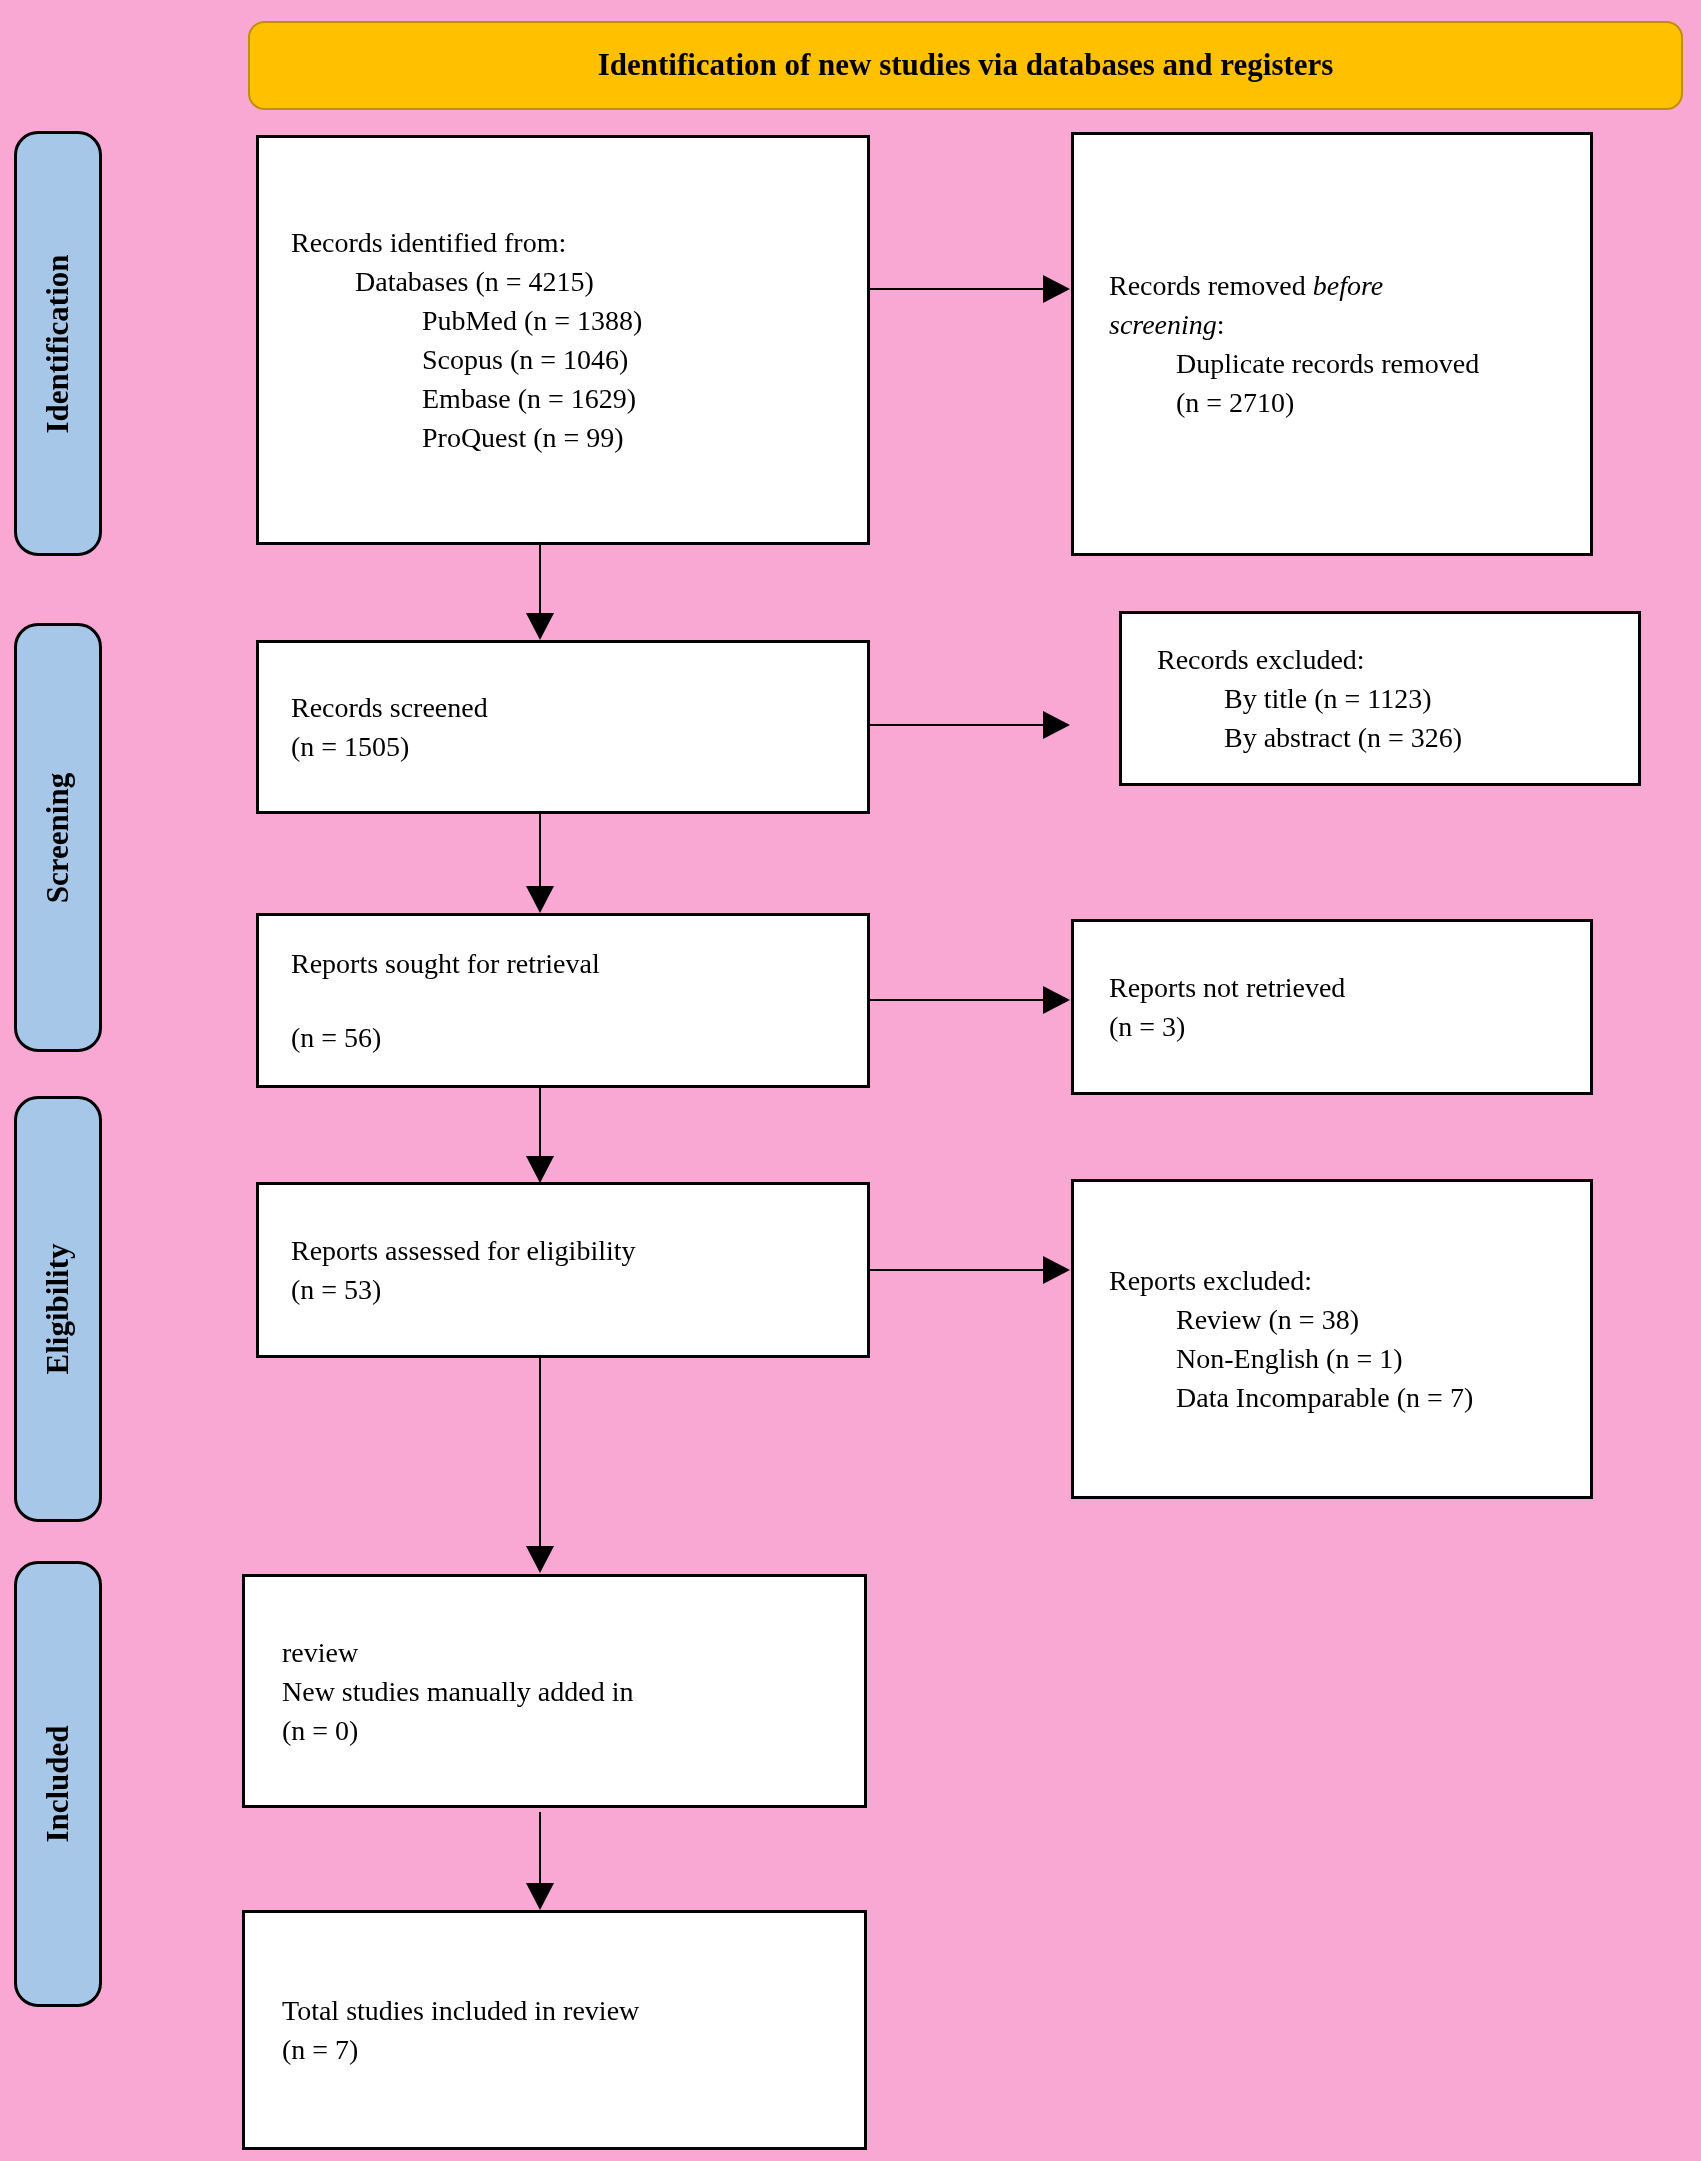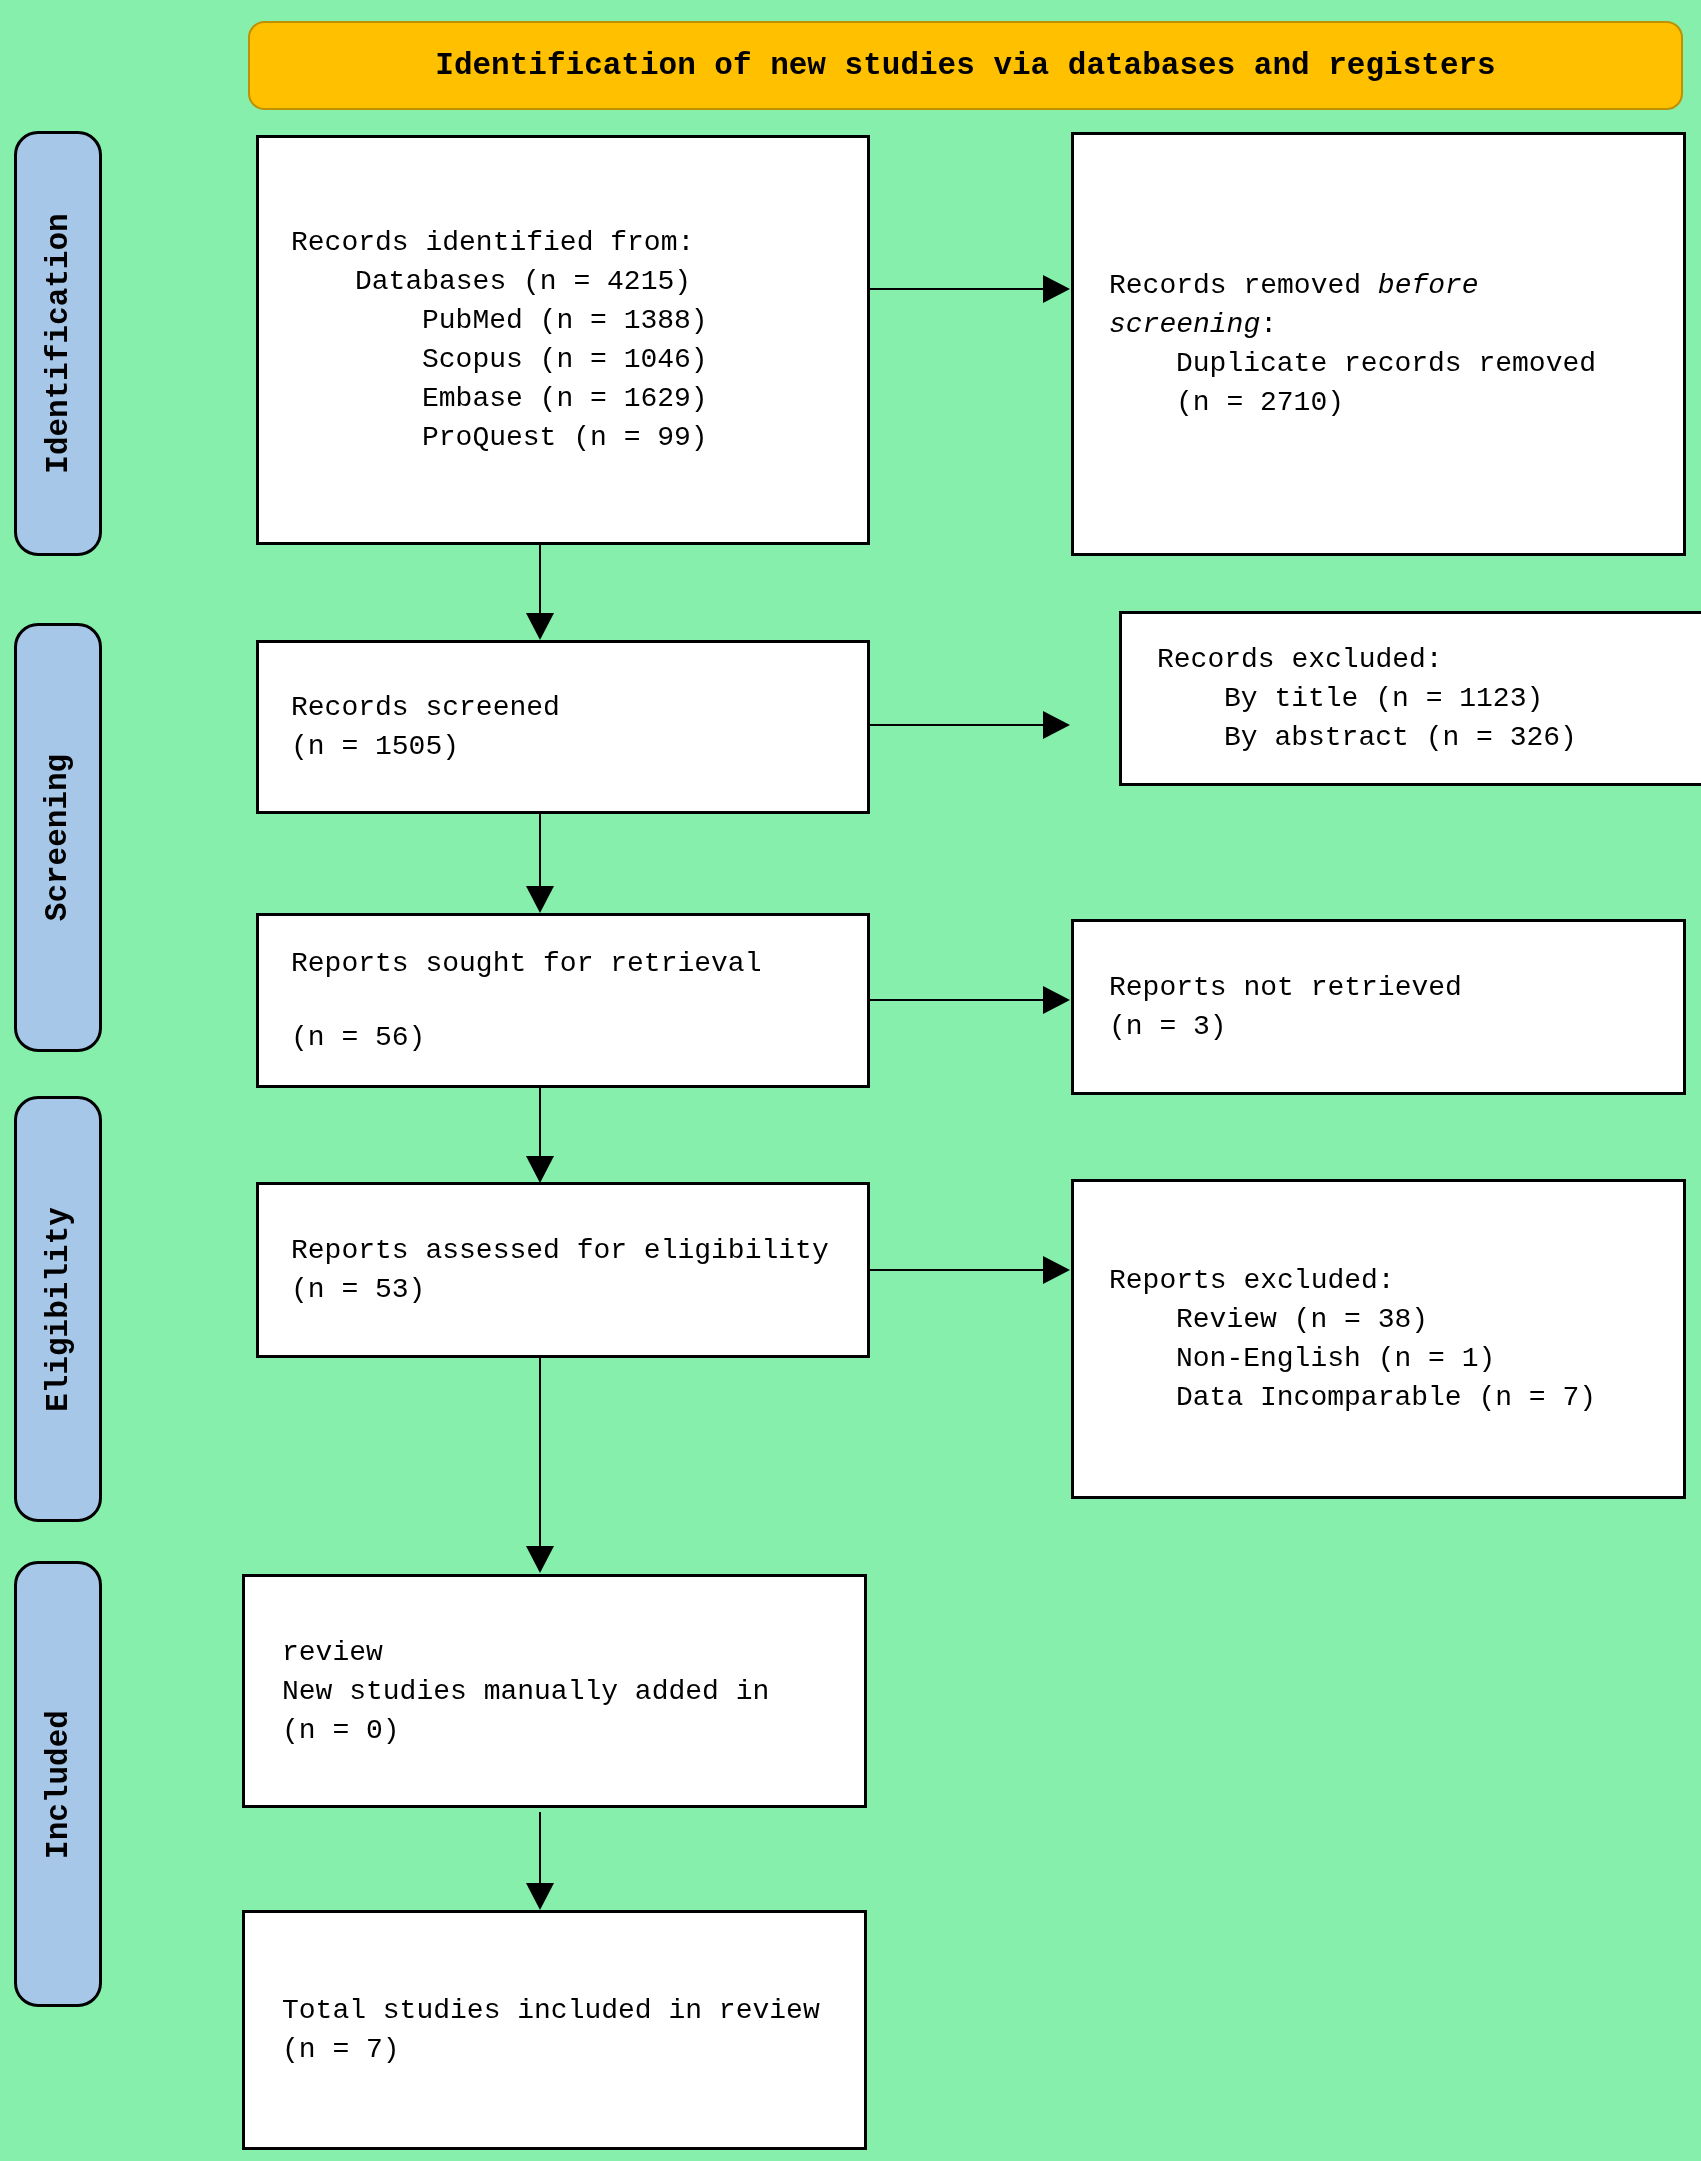--- a/index.html
+++ b/index.html
@@ -1,20 +1,20 @@
 <!DOCTYPE html>
 <html style="font-size:10.2px"><head>
 <meta charset="utf-8">
 <style>
   html,body{margin:0;padding:0;background:#ffffff;}
   .canvas{
     position:relative;
     width:1702px;height:2161px;
-    background:#86efac;
-    font-family:Liberation Mono, monospace;
+    background:#f9a8d4;
+    font-family:Liberation Serif, serif;
     color:#000;
     overflow:hidden;
   }
   
   .banner{
     position:absolute;left:248px;top:20.5px;width:1435px;height:89px;
     background:#FFC000;border:2.6px solid #BF9000;border-radius:16.6px;
     display:flex;align-items:center;justify-content:center;
     box-sizing:border-box;
   }
@@ -39,21 +39,21 @@
     display:flex;flex-direction:column;justify-content:center;
     font-size:28px;line-height:39px;
   }
   .fbox .ln{white-space:nowrap;}
   .ind0{padding-left:0;}
   .ind1{padding-left:64px;}
   .ind2{padding-left:131px;}
   .rind1{padding-left:67px;}
   .lbox{left:256px;width:614px;padding-left:32px;}
   .lbox2{left:242px;width:625px;padding-left:37px;}
-  .rbox{left:1071px;width:615px;padding-left:35px;}
+  .rbox{left:1071px;width:522px;padding-left:35px;}
   
   .varrow{position:absolute;width:28px;}
   .varrow .vline{position:absolute;left:12.8px;top:0;bottom:23px;width:2.6px;background:#000;}
   .varrow .vhead{
     position:absolute;left:0;bottom:0;width:0;height:0;
     border-left:14px solid transparent;border-right:14px solid transparent;
     border-top:27px solid #000;
   }
   .harrow{position:absolute;height:28px;}
   .harrow .hline{position:absolute;left:0;right:23px;top:12.8px;height:2.6px;background:#000;}

